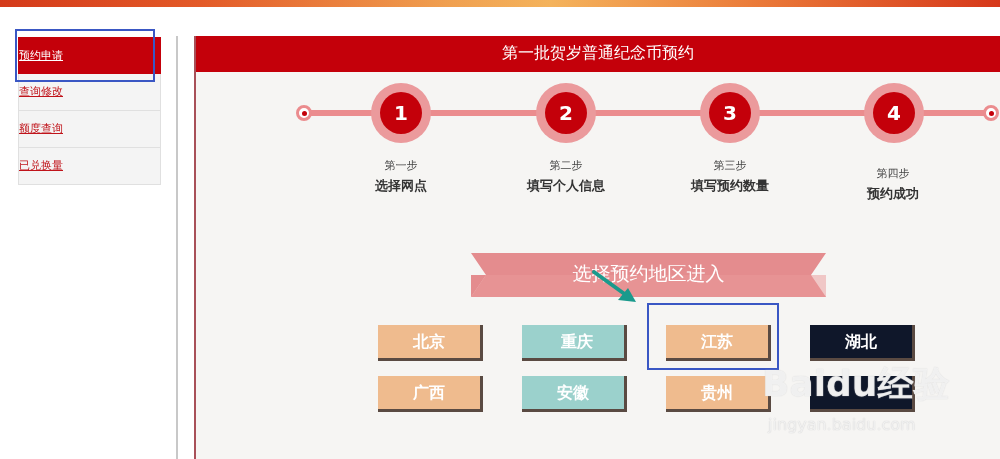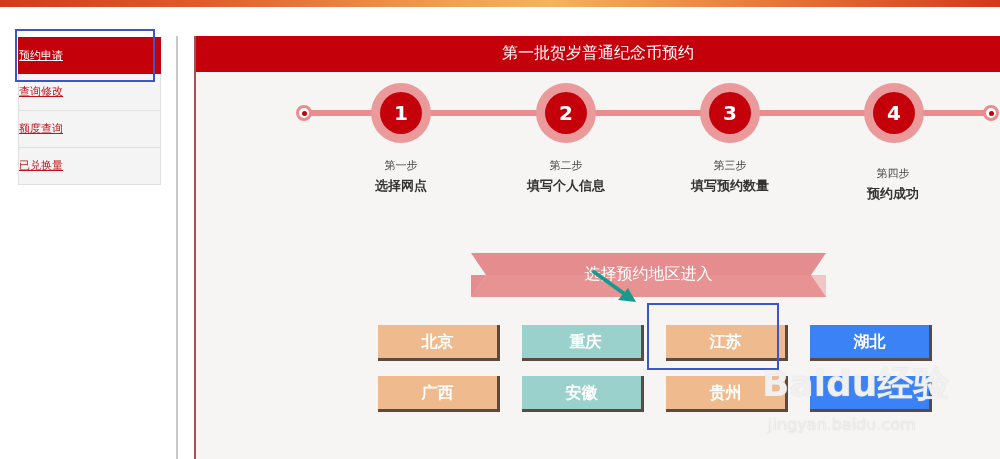--- a/index.html
+++ b/index.html
@@ -19,27 +19,27 @@
   .progress-line { position: absolute; left: 6px; top: 27px; width: 695px; height: 6px; background: #eb8c8e; }
   .end-dot { position: absolute; top: 22px; width: 16px; height: 16px; border-radius: 50%; background: #fff; border: 3px solid #eb8c8e; }
   .end-dot::after { content: ""; position: absolute; left: 3px; top: 3px; width: 5px; height: 5px; border-radius: 50%; background: #c4000a; }
   .step-circle { position: absolute; top: 0; width: 60px; height: 60px; border-radius: 50%; background: #eb9a9c; }
   .step-circle .inner { position: absolute; left: 9px; top: 9px; width: 42px; height: 42px; border-radius: 50%; background: #c4000a;
     color: #fff; font-size: 20px; font-weight: bold; text-align: center; line-height: 42px; }
   .step-label { position: absolute; top: 122px; width: 140px; text-align: center; }
   .step-label .small { font-size: 11px; color: #444; }
   .step-label .big { font-size: 13px; color: #333; font-weight: bold; margin-top: 4px; }
   .ribbon { position: absolute; left: 275px; top: 217px; width: 355px; height: 44px; }
-  .ribbon-text { position: absolute; left: 0; top: 0; width: 100%; text-align: center; line-height: 42px; font-size: 16px; color: #ffffff; font-family: Liberation Serif, serif; }
-  .region-btn { position: absolute; width: 122px; height: 36px; color: #ffffff; font-size: 16px; font-weight: bold;
+  .ribbon-text { position: absolute; left: 0; top: 0; width: 100%; text-align: center; line-height: 42px; font-size: 19px; color: #ffffff; font-family: Liberation Serif, serif; }
+  .region-btn { position: absolute; width: 105px; height: 36px; color: #ffffff; font-size: 16px; font-weight: bold;
     text-align: center; line-height: 34px; border-right: 3px solid #5a4a42; border-bottom: 3px solid #5a4a42; cursor: pointer;
     font-family: "DejaVu Serif", serif; }
   .orange { background: #efbb8e; }
   .teal { background: #9bd1cc; }
-  .yellow { background: #3b82f6; }
+  .yellow { background: #0f172a; }
   .arrow { position: absolute; left: 590px; top: 268px; }
   .watermark { position: absolute; left: 762px; top: 360px; color: rgba(255,255,255,0.7); font-size: 36px; font-weight: bold;
     text-shadow: 0 0 1px #ccc; }
   .watermark-url { position: absolute; left: 768px; top: 415px; color: rgba(255,255,255,0.75); font-size: 16px; text-shadow: 0 0 1px #bbb; }
 </style>
 </head>
 <body>
 
 <div class="top-banner"></div>
 

